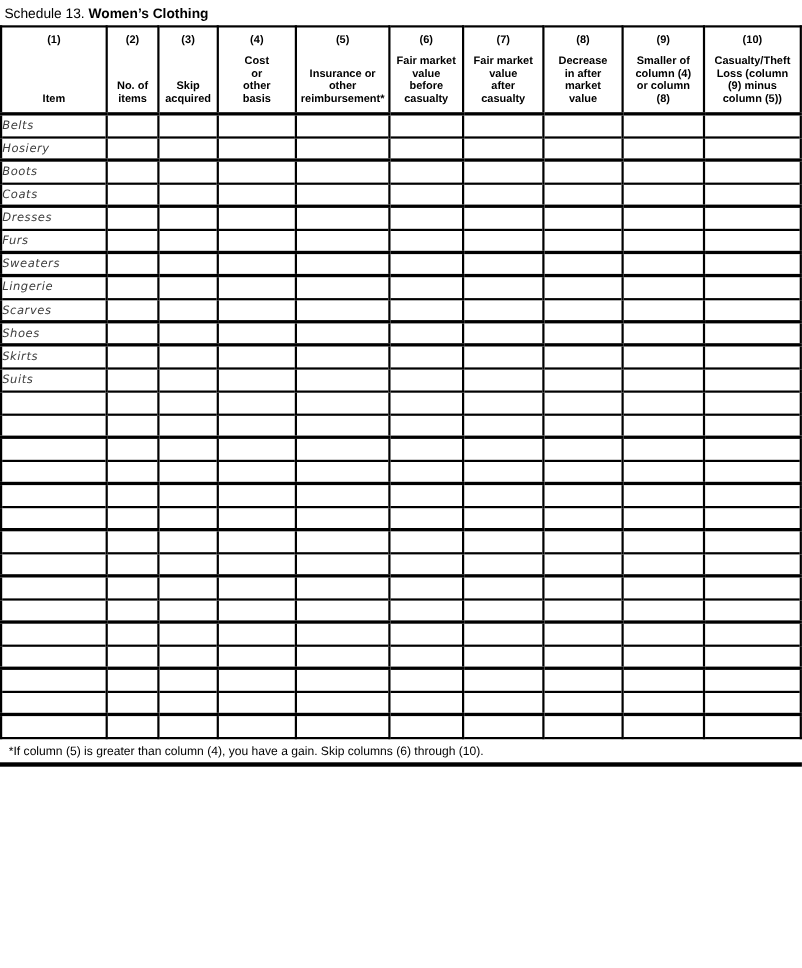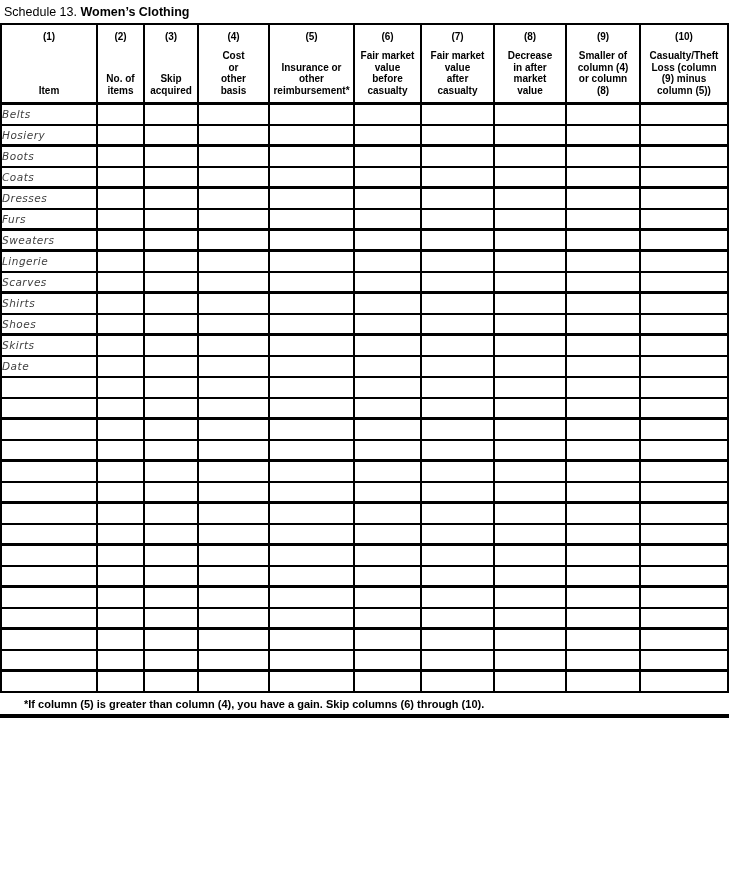--- a/index.html
+++ b/index.html
@@ -72,22 +72,22 @@
     font-size: 10.5px;
     letter-spacing: 0.5px;
     color: #3d3d3d;
     padding-left: 5px;
     vertical-align: middle;
   }
 
   
   .footnote {
     font-size: 11px;
-    font-weight: bold;
-    padding: 5px 0 4px 24px;
+    font-weight: normal;
+    padding: 5px 0 4px 8px;
     line-height: 12px;
   }
   .bottom-rule {
     width: 729px;
     height: 4px;
     background: #000;
   }
 </style>
 </head>
 <body>
@@ -300,32 +300,20 @@
           <td></td>
           <td></td>
           <td></td>
           <td></td>
           <td></td>
           <td></td>
           <td></td>
           <td></td>
           <td></td>
         </tr>
-        <tr>
-          <td class="item-cell">Shirts</td>
-          <td></td>
-          <td></td>
-          <td></td>
-          <td></td>
-          <td></td>
-          <td></td>
-          <td></td>
-          <td></td>
-          <td></td>
-        </tr>
         <tr class="pair-end">
           <td class="item-cell">Shoes</td>
           <td></td>
           <td></td>
           <td></td>
           <td></td>
           <td></td>
           <td></td>
           <td></td>
           <td></td>
@@ -337,21 +325,21 @@
           <td></td>
           <td></td>
           <td></td>
           <td></td>
           <td></td>
           <td></td>
           <td></td>
           <td></td>
         </tr>
         <tr>
-          <td class="item-cell">Date</td>
+          <td class="item-cell">Suits</td>
           <td></td>
           <td></td>
           <td></td>
           <td></td>
           <td></td>
           <td></td>
           <td></td>
           <td></td>
           <td></td>
         </tr>

